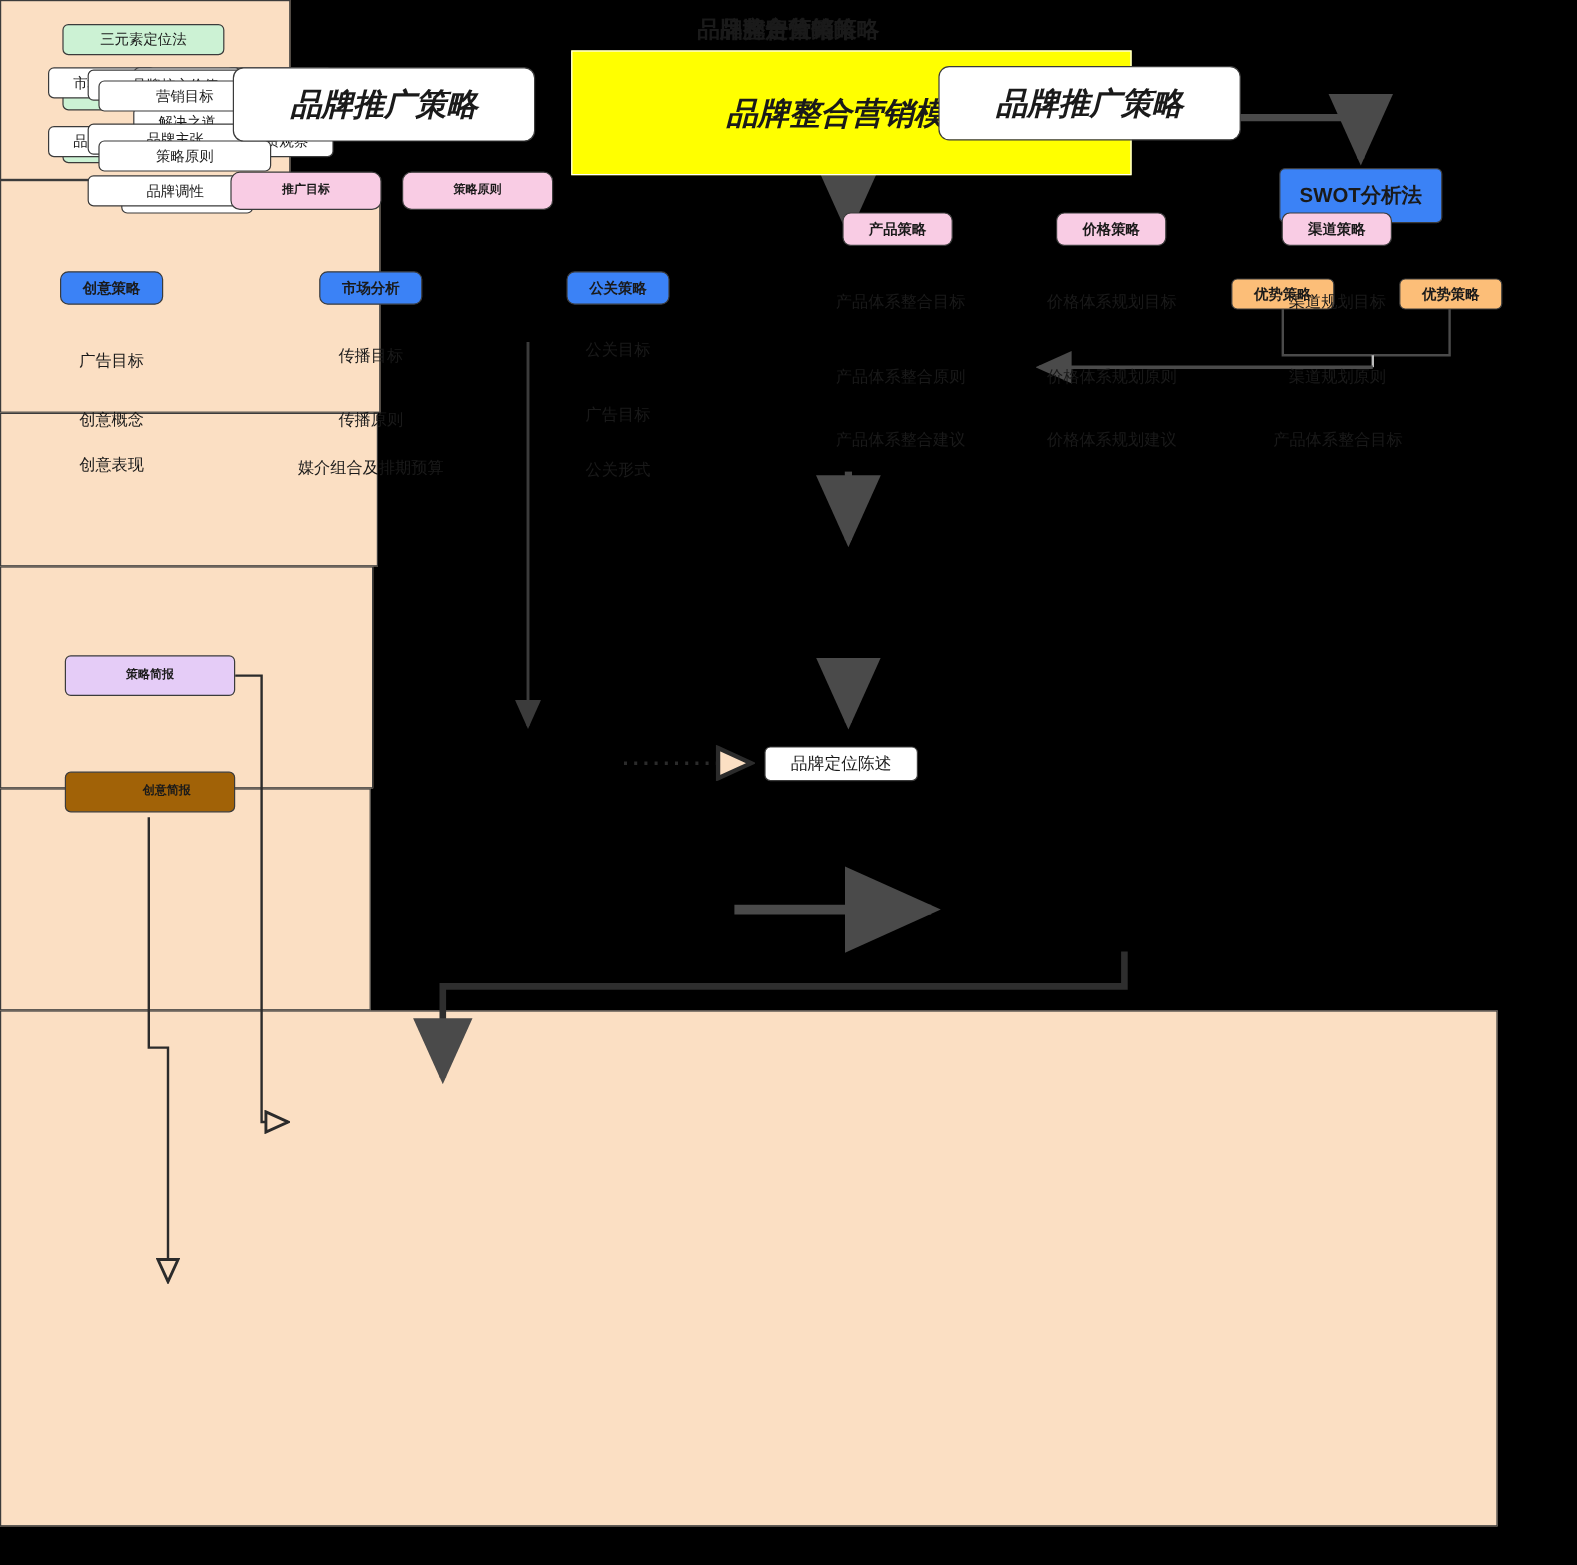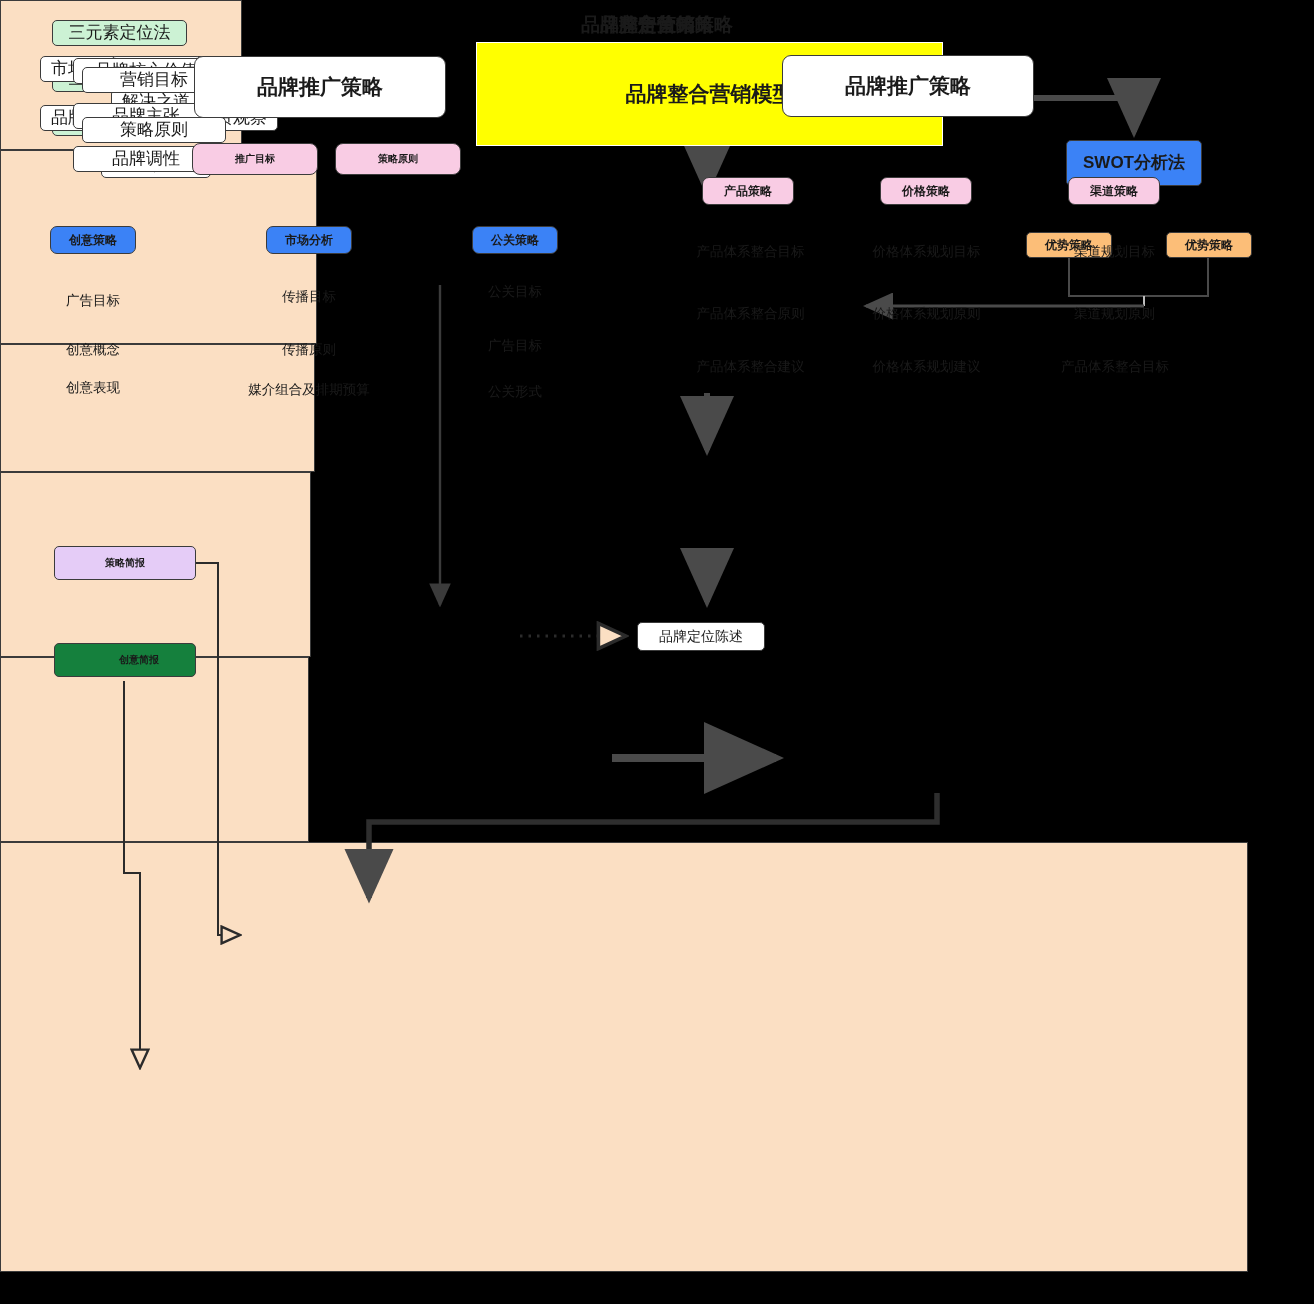--- a/index.html
+++ b/index.html
@@ -44,33 +44,33 @@
   .chip {
     border: 1.8px solid #3b3b3b;
     border-radius: 5px;
     background: #ffffff;
   }
   .chip-green { background: #ccf2d4; }
   .chip-orange { background: #fcbe78; }
   .chip-blue { background: #3b82f6; text-align: right; }
   .chip-pink { background: #f9cce4; }
   .chip-violet { background: #e5ccf7; }
-  .chip-periwinkle { background: #15803d; padding-left: 28px; }
+  .chip-periwinkle { background: #a16207; padding-left: 28px; }
 
   .hdr-yellow {
     background: #ffff00;
     border: 1.6px solid #ffffff;
     border-radius: 0;
     font-weight: bold;
   }
 
-  .title-lg { font-size: 21px; font-weight: bold; }
+  .title-lg { font-size: 26px; font-weight: bold; font-style: italic; }
   .title-md { font-size: 19px; font-weight: bold; }
   .title-sm { font-size: 17px; font-weight: bold; }
-  .lbl-13 { font-size: 17px; }
+  .lbl-13 { font-size: 12px; }
   .lbl-12 { font-size: 12px; font-weight: bold; }
   .lbl-14 { font-size: 14px; }
   .lbl-15 { font-size: 10px; font-weight: bold; }
 
   
   .plain {
     position: absolute;
     text-align: center;
     font-size: 13.5px;
     color: #1a1a1a;

